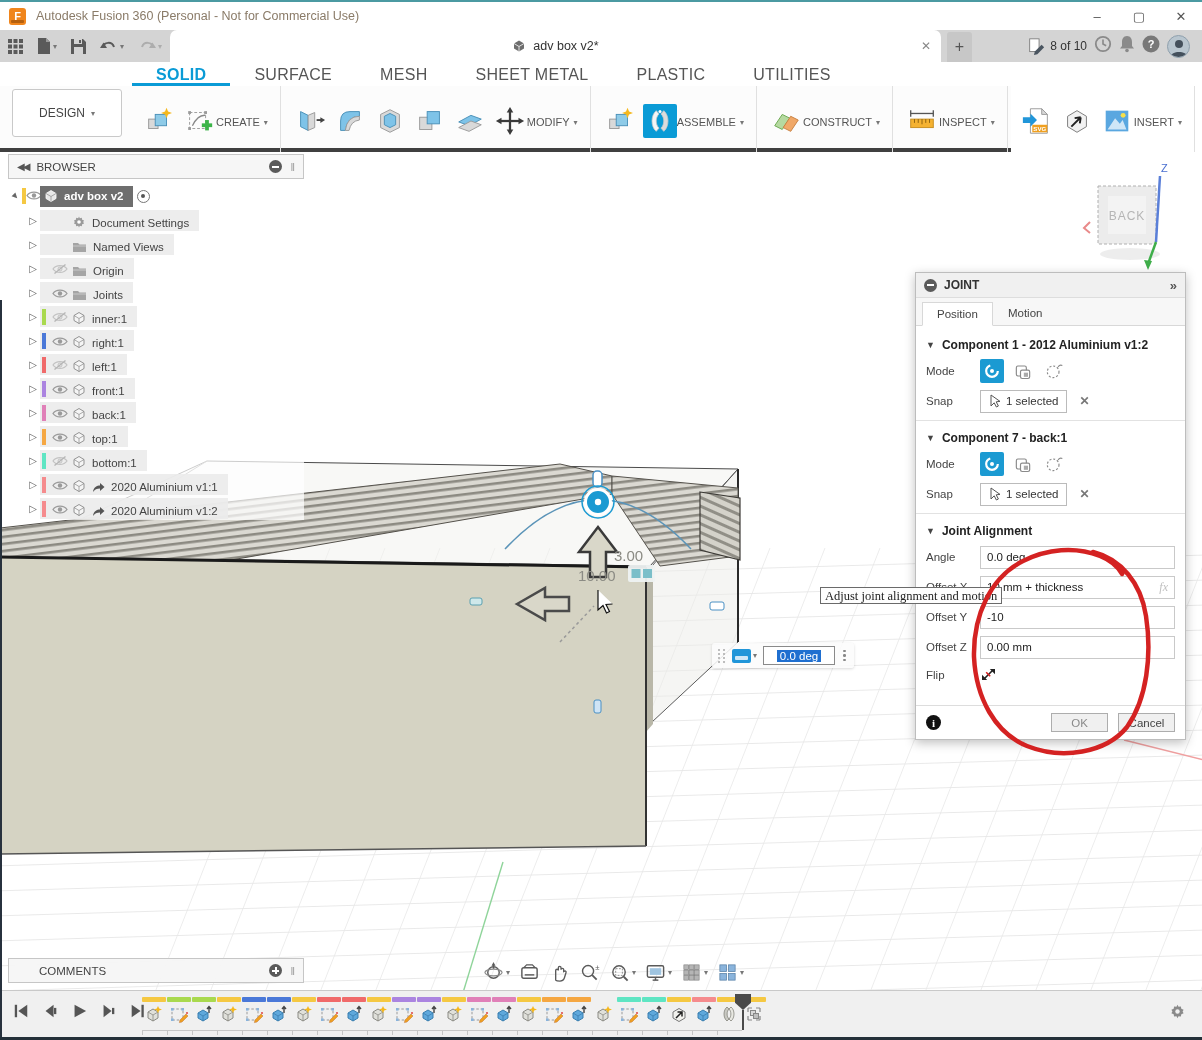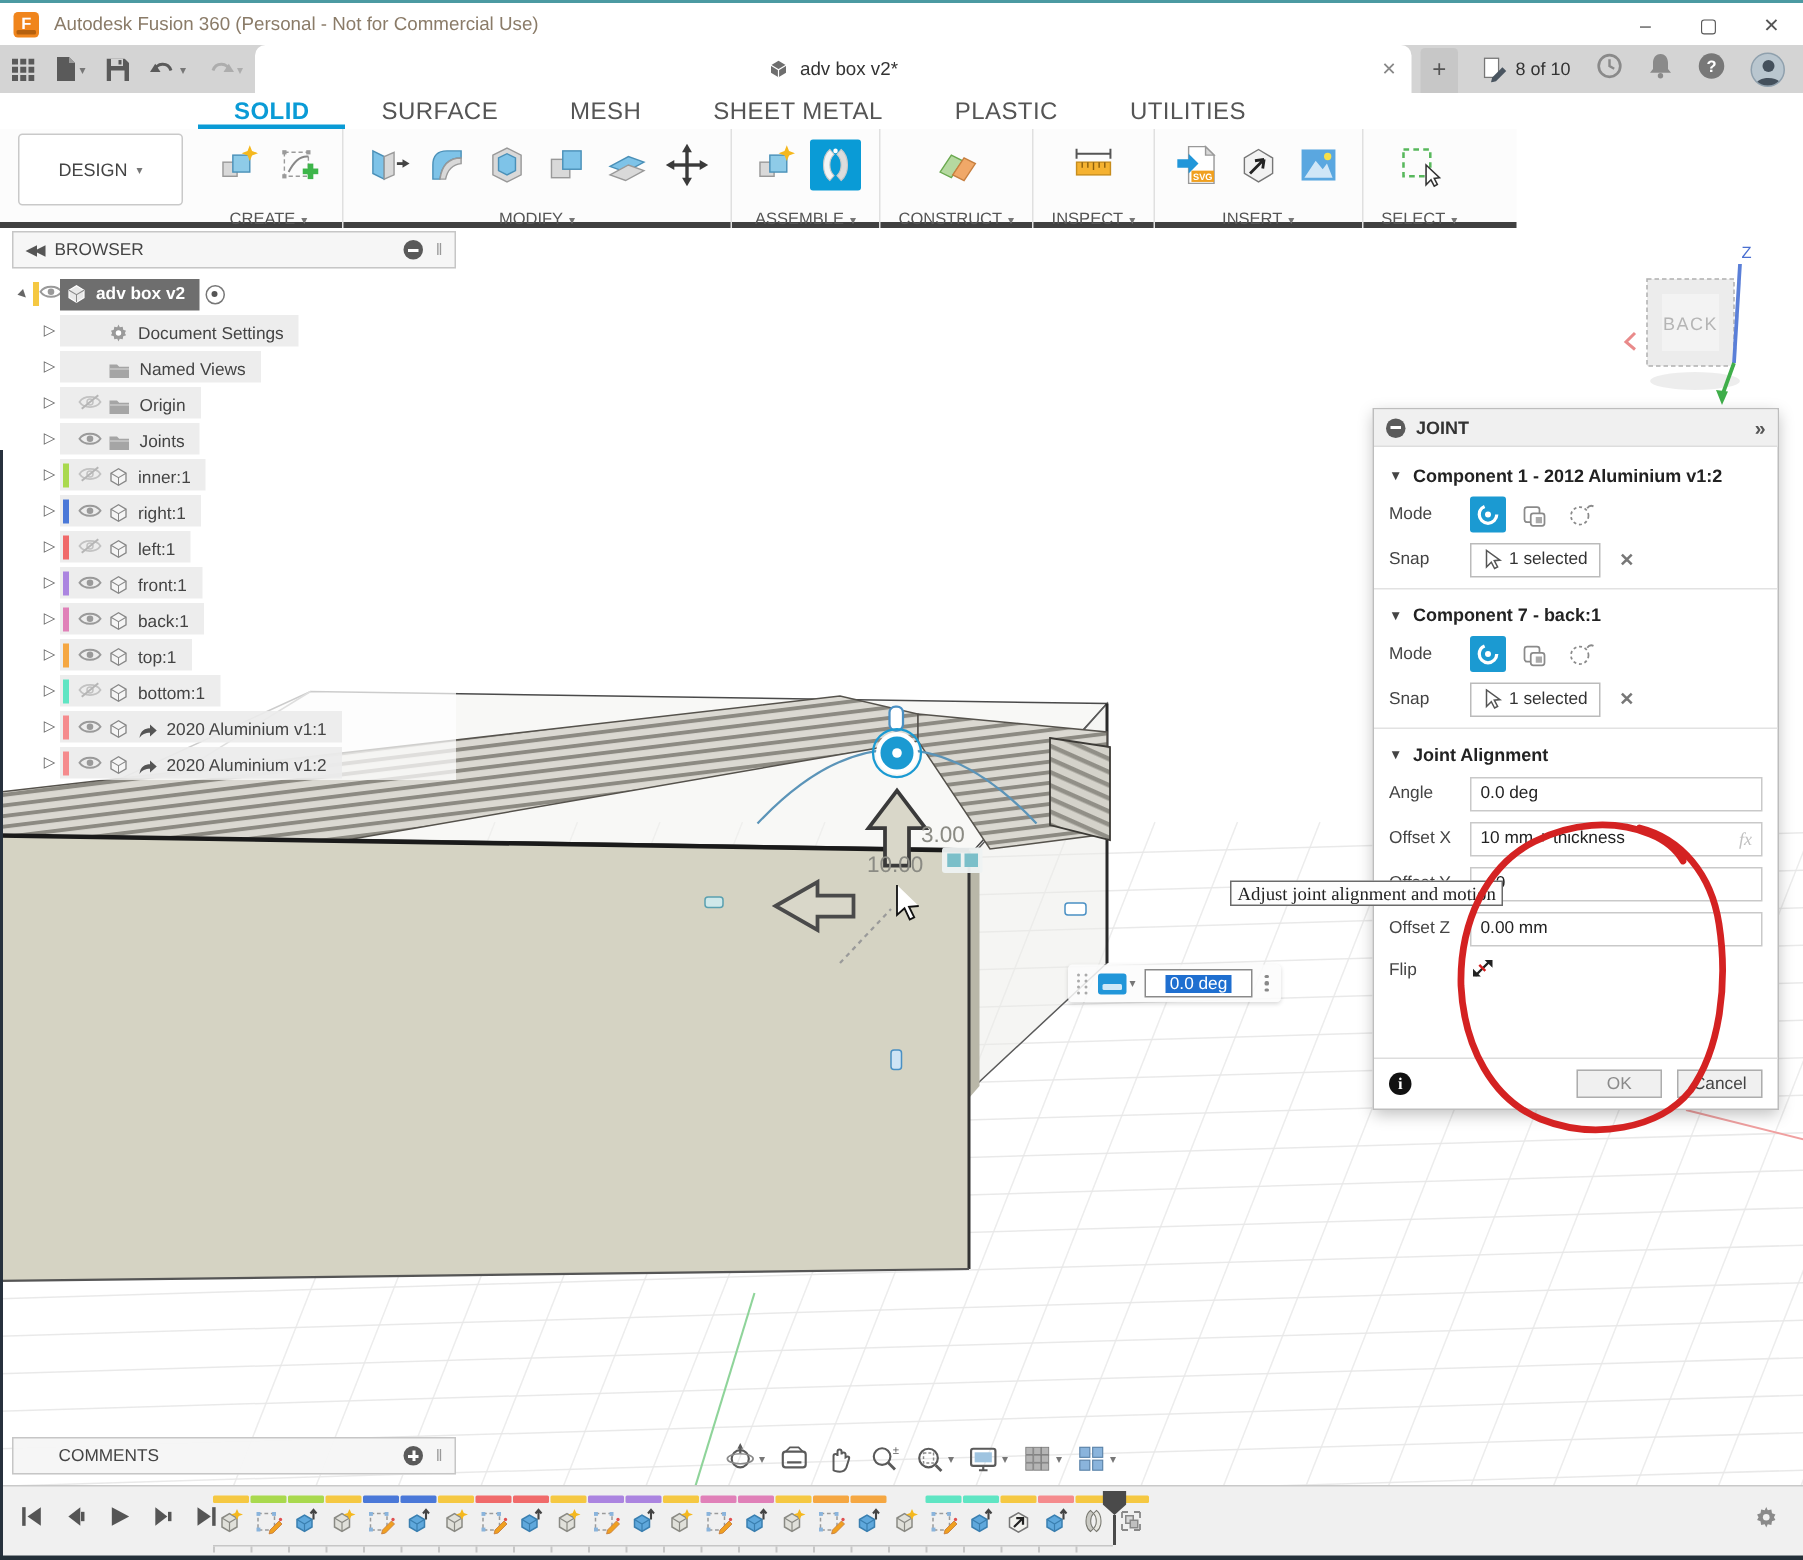--- a/index.html
+++ b/index.html
@@ -20,34 +20,34 @@
 
   
   .qat-row { position:absolute; left:0; top:30px; width:1202px; height:32px; background:#d4d4d4; }
   .qat-icons { position:absolute; left:8px; top:0; height:32px; display:flex; align-items:center; gap:14px; }
   .qat-ic { display:flex; align-items:center; gap:2px; }
   .caret { font-size:8px; color:#777; }
   .doc-tab { position:absolute; left:170px; top:0; width:771px; height:32px; background:#fff; border-radius:7px 7px 0 0; display:flex; align-items:center; justify-content:center; gap:7px; font-size:12.5px; color:#333; }
   .doc-tab .closex { position:absolute; right:10px; color:#888; font-size:12px; }
   .cube-mini { width:14px; height:14px; }
   .newtab { position:absolute; left:947px; top:2px; width:25px; height:30px; background:#c7c7c7; color:#555; font-size:16px; display:flex; align-items:center; justify-content:center; border-radius:3px 3px 0 0;}
-  .right-icons { position:absolute; right:12px; top:0; height:32px; display:flex; align-items:center; gap:17px; }
+  .right-icons { position:absolute; right:12px; top:0; height:32px; display:flex; align-items:center; gap:7px; }
   .job-status { display:flex; align-items:center; gap:5px; font-size:12px; color:#333; }
   .avatar { width:23px; height:23px; border-radius:50%; background:#b9c6cf; border:1px solid #8fa0ad; overflow:hidden; }
 
   
   .ws-tabs { position:absolute; left:0; top:62px; width:1202px; height:24px; background:#fff; display:flex; padding-left:132px; }
   .ws-tab { padding:4px 24px; font-size:16px; color:#555; letter-spacing:.3px; }
   .ws-tab.active { color:#0a9bd6; font-weight:bold; border-bottom:3px solid #0a9bd6; }
 
   
   .ribbon { position:absolute; left:0; top:86px; width:1011px; height:66px; background:#fcfcfc; border-bottom:4px solid #404040; }
   .design-btn { position:absolute; left:12px; top:3px; width:110px; height:48px; background:#fff; border:1px solid #c9c9c9; border-radius:3px; font-size:12px; color:#444; display:flex; align-items:center; justify-content:center; gap:6px;}
   .rb-groups { position:absolute; left:130px; top:0; height:66px; display:flex; }
-  .rb-group { display:flex; flex-direction:column; align-items:center; justify-content:space-between; padding:4px 12px 0; border-right:1px solid #e0e0e0; }
+  .rb-group { display:flex; flex-direction:row; align-items:center; justify-content:flex-start; padding:4px 12px 0; border-right:1px solid #e0e0e0; }
   .rb-group:last-child { border-right:none; }
   .rb-icons { display:flex; align-items:center; gap:6px; height:40px; }
   .rb-icon { width:34px; height:34px; display:flex; align-items:center; justify-content:center; border-radius:2px;}
   .rb-icon.active { background:#0a9bd6; }
   .rb-label { font-size:11px; color:#555; margin-top:2px; display:flex; align-items:center; gap:4px;}
 
   
   .scene { position:absolute; left:0; top:152px; width:1202px; height:838px; z-index:0; pointer-events:none;}
 
   
@@ -910,20 +910,24 @@
 </div>
 
 <div class="tooltip">Adjust joint alignment and motion</div>
 
 <div class="dialog">
   <div class="dlg-hd">
     <span class="circle-mini"></span>
     <span>JOINT</span>
     <span class="pin">»</span>
   </div>
+  <div class="dlg-tabs">
+    <span class="dlg-tab active">Position</span>
+    <span class="dlg-tab">Motion</span>
+  </div>
   <div class="dlg-body">
     <div id="dlg-components">
           <div>
             <div class="sec-title">
               <span class="tri">▼</span>
               <span class="stt">Component 1 - 2012 Aluminium v1:2</span>
             </div>
             <div class="drow">
               <span class="dlabel ml">Mode</span>
               <span class="mode-ic active">

